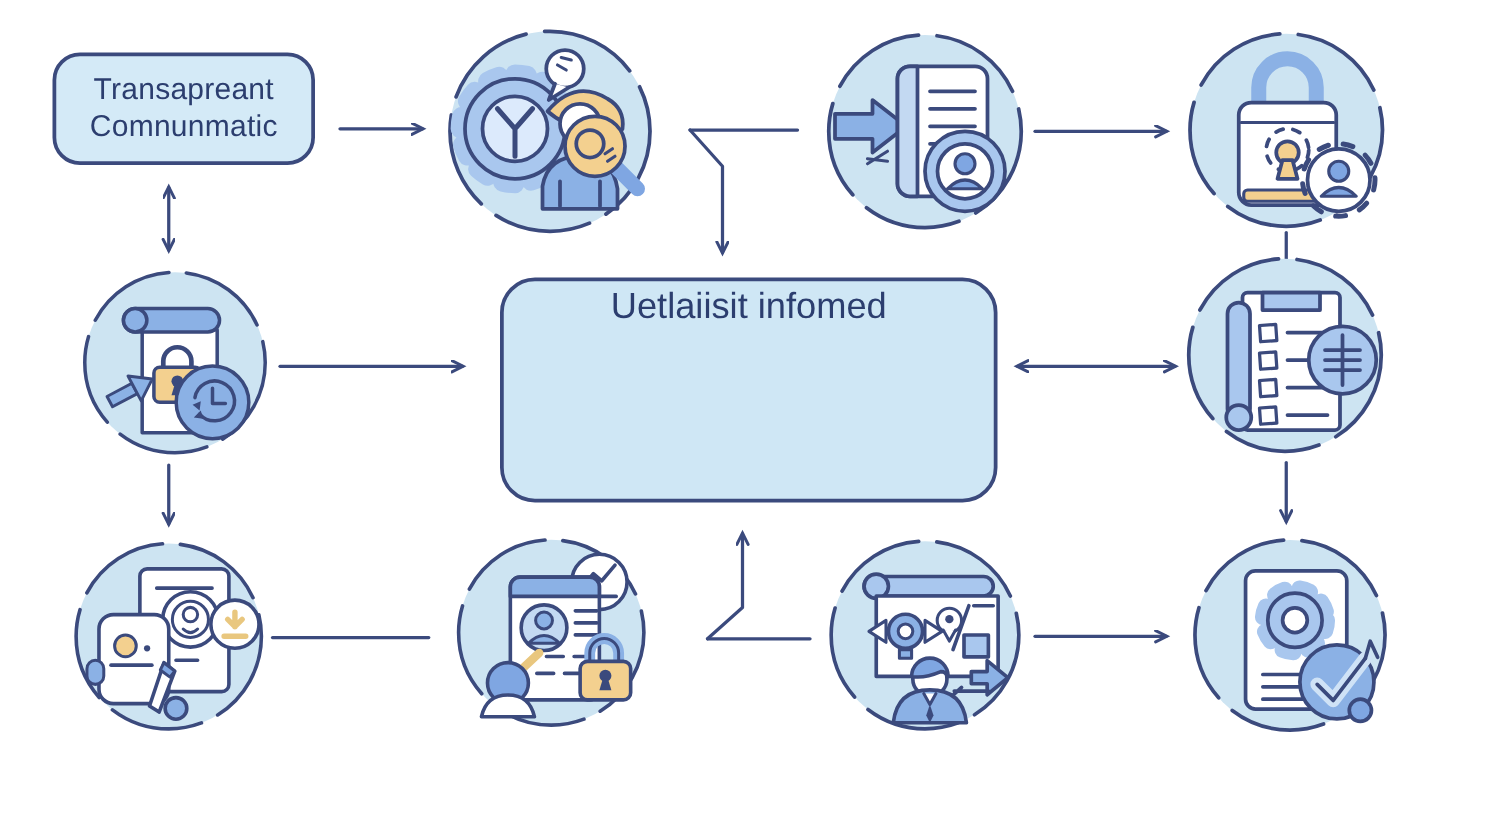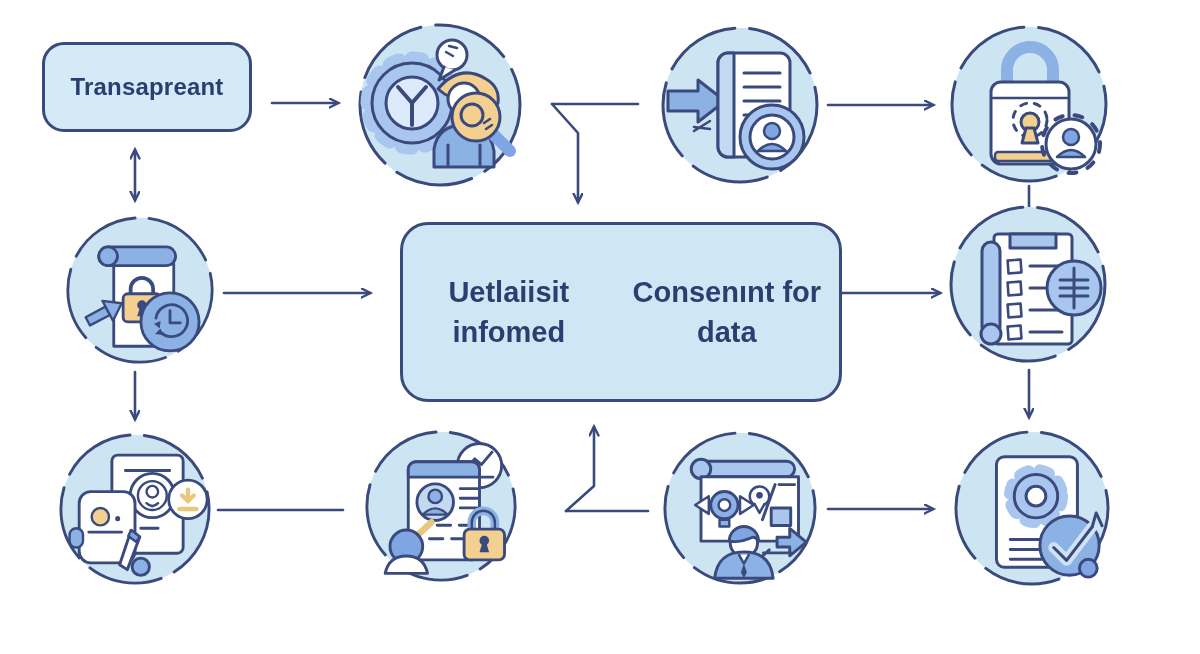--- a/index.html
+++ b/index.html
@@ -1,25 +1,25 @@
 <!DOCTYPE html>
 <html><head>
 <meta charset="utf-8">
 <style>
   html,body{margin:0;padding:0;background:#fff;}
   .canvas{position:relative;width:1200px;height:654px;background:#fff;overflow:hidden;
           font-family:"Liberation Sans",sans-serif;}
   .edges{position:absolute;inset:0;pointer-events:none;}
   .edge{stroke:#3b4a7d;stroke-width:2.6;fill:none;stroke-linecap:round;stroke-linejoin:round;}
-  .label-box{position:absolute;display:flex;flex-direction:row;align-items:center;justify-content:center;
-             border:3px solid #3b4a7d;color:#2c3e6f;font-weight:bold;text-align:center;box-sizing:border-box;}
+  .label-box{position:absolute;display:flex;flex-direction:column;align-items:center;justify-content:center;
+             border:3px solid #3b4a7d;color:#2c3e6f;font-weight:normal;text-align:center;box-sizing:border-box;}
   .box-topleft{left:42px;top:42px;width:210px;height:90px;border-radius:22px;background:#d4eaf7;
                font-size:24px;line-height:1.25;letter-spacing:.2px;}
-  .box-center{left:400px;top:222px;width:442px;height:180px;border-radius:28px;background:#cfe7f5;
-              font-size:29px;line-height:1.38;}
+  .box-center{left:400px;top:222px;width:398px;height:180px;border-radius:28px;background:#cfe7f5;
+              font-size:29px;line-height:1.38;justify-content:space-between;}
   .node{position:absolute;}
   .node svg{display:block;}
   .node-ring{fill:#cde4f2;stroke:#3b4a7d;stroke-width:3;stroke-linecap:round;stroke-dasharray:78 15;}
   .ic *{stroke-linecap:round;stroke-linejoin:round;}
   .s{stroke:#3b4a7d;stroke-width:3;}
   .s25{stroke:#3b4a7d;stroke-width:2.5;}
   .f-w{fill:#ffffff;} .f-b{fill:#8bb1e5;} .f-bb{fill:#a9c7ee;} .f-lb{fill:#c3d9f2;}
   .f-y{fill:#f3d08f;} .f-n{fill:none;} .f-o{fill:#3b4a7d;} .f-db{fill:#7fa6e2;}
 </style>
 </head>
@@ -44,25 +44,25 @@
     <path class="edge" d="M135,372 V419" marker-end="url(#ah)"></path>
     <path class="edge" d="M218,510 H343"></path>
     <path class="edge" d="M566,511 H648"></path>
     <path class="edge" d="M566,511 L594,486 V427" marker-end="url(#ah)"></path>
     <path class="edge" d="M828,509 H933" marker-end="url(#ah)"></path>
     <path class="edge" d="M1029,370 V417" marker-end="url(#ah)"></path>
   </svg>
 
   <div class="label-box box-topleft">
     <span>Transapreant</span>
+    <span>Comnunmatic</span>
   </div>
 
   <div class="label-box box-center">
     <span>Uetlaiisit infomed</span>
-    <span>Consenınt for data</span>
   </div>
 
   <div class="node" style="left:357px;top:22px;">
     <svg width="166" height="166" viewBox="0 0 166 166">
       <circle class="node-ring" cx="83" cy="83" r="80"></circle>
       <g class="ic" transform="translate(3,3)">
         <circle cx="52" cy="78" r="44" fill="none" stroke="#a9c7ee" stroke-width="15" stroke-dasharray="10 13"></circle>
         <circle class="f-bb s" cx="52" cy="78" r="40"></circle>
         <circle class="s" cx="52" cy="78" r="26" fill="#dceafc"></circle>
         <path class="f-n" stroke="#3b4a7d" stroke-width="4" d="M38,62 L52,78 M66,62 L52,78 M52,78 V100"></path>

